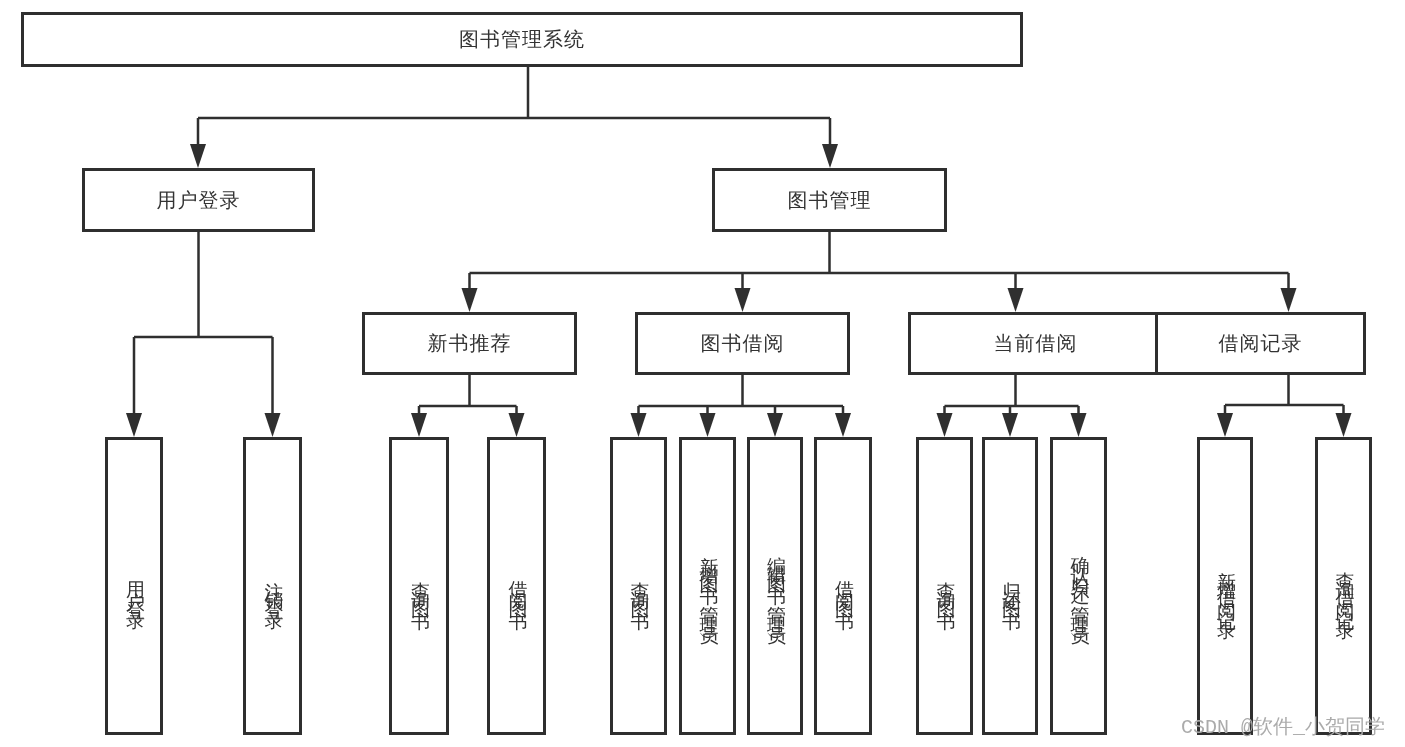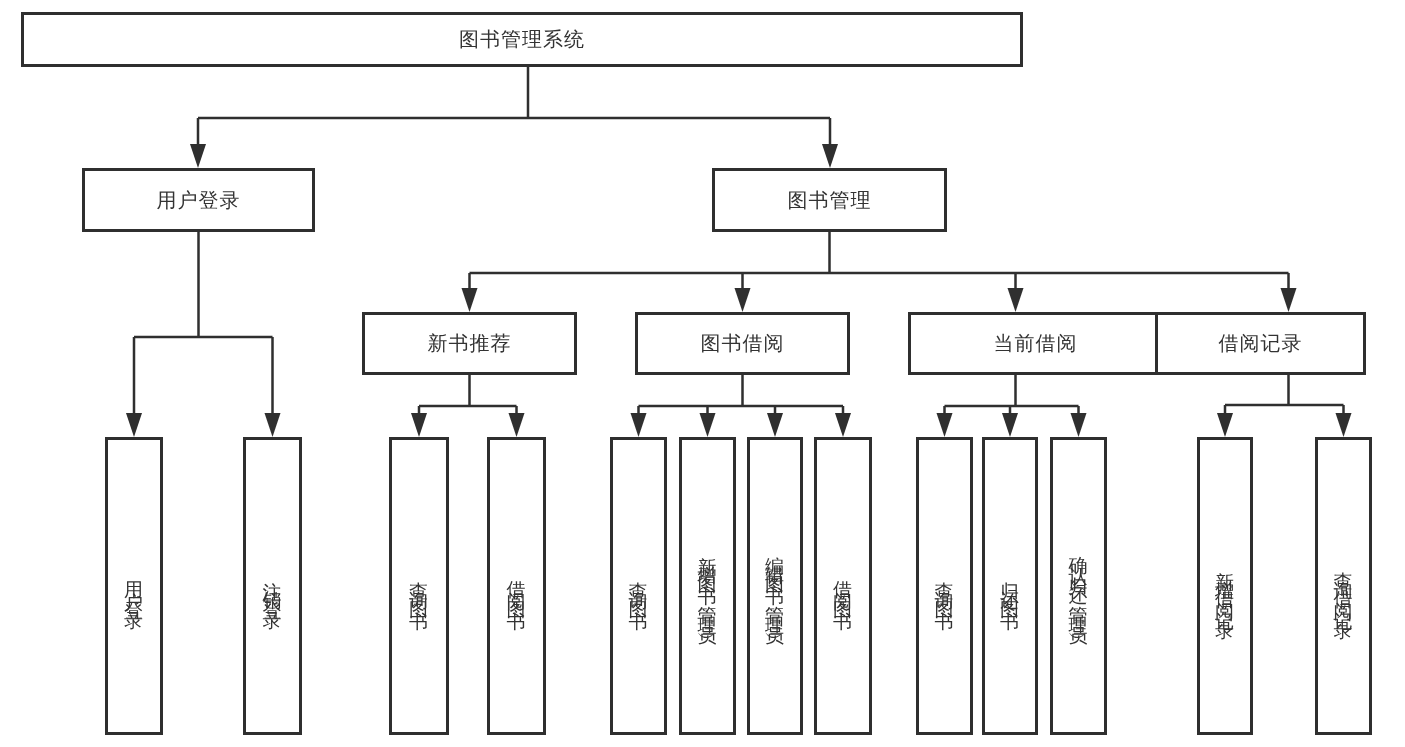--- a/index.html
+++ b/index.html
@@ -6,21 +6,21 @@
     margin: 0;
     padding: 0;
     background: #ffffff;
   }
   .stage {
     position: relative;
     width: 1405px;
     height: 747px;
     background: #ffffff;
     overflow: hidden;
-    font-family: Liberation Serif, serif;
+    font-family: Liberation Mono, monospace;
   }
   .connectors {
     position: absolute;
     left: 0;
     top: 0;
     z-index: 1;
   }
   .node {
     position: absolute;
     box-sizing: border-box;
@@ -156,14 +156,15 @@
     <span>确认归还（管理员）</span>
   </div>
 
   <div class="node v" style="left:1197px; top:437px; width:56px; height:298px;">
     <span>新增借阅记录</span>
   </div>
   <div class="node v" style="left:1315px; top:437px; width:57px; height:298px;">
     <span>查询借阅记录</span>
   </div>
 
+  <div class="watermark">CSDN @软件_小贺同学</div>
 
 </div>
 
 </body></html>

